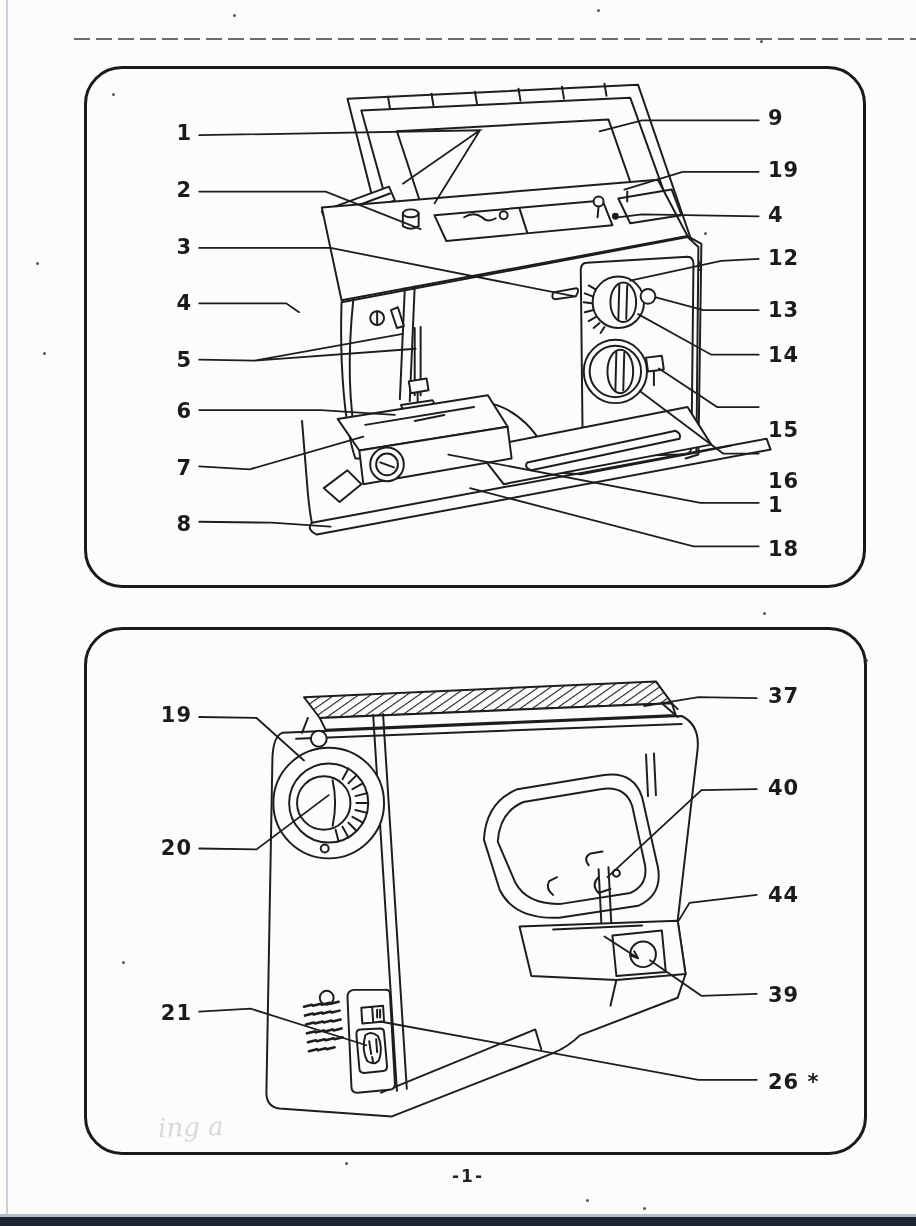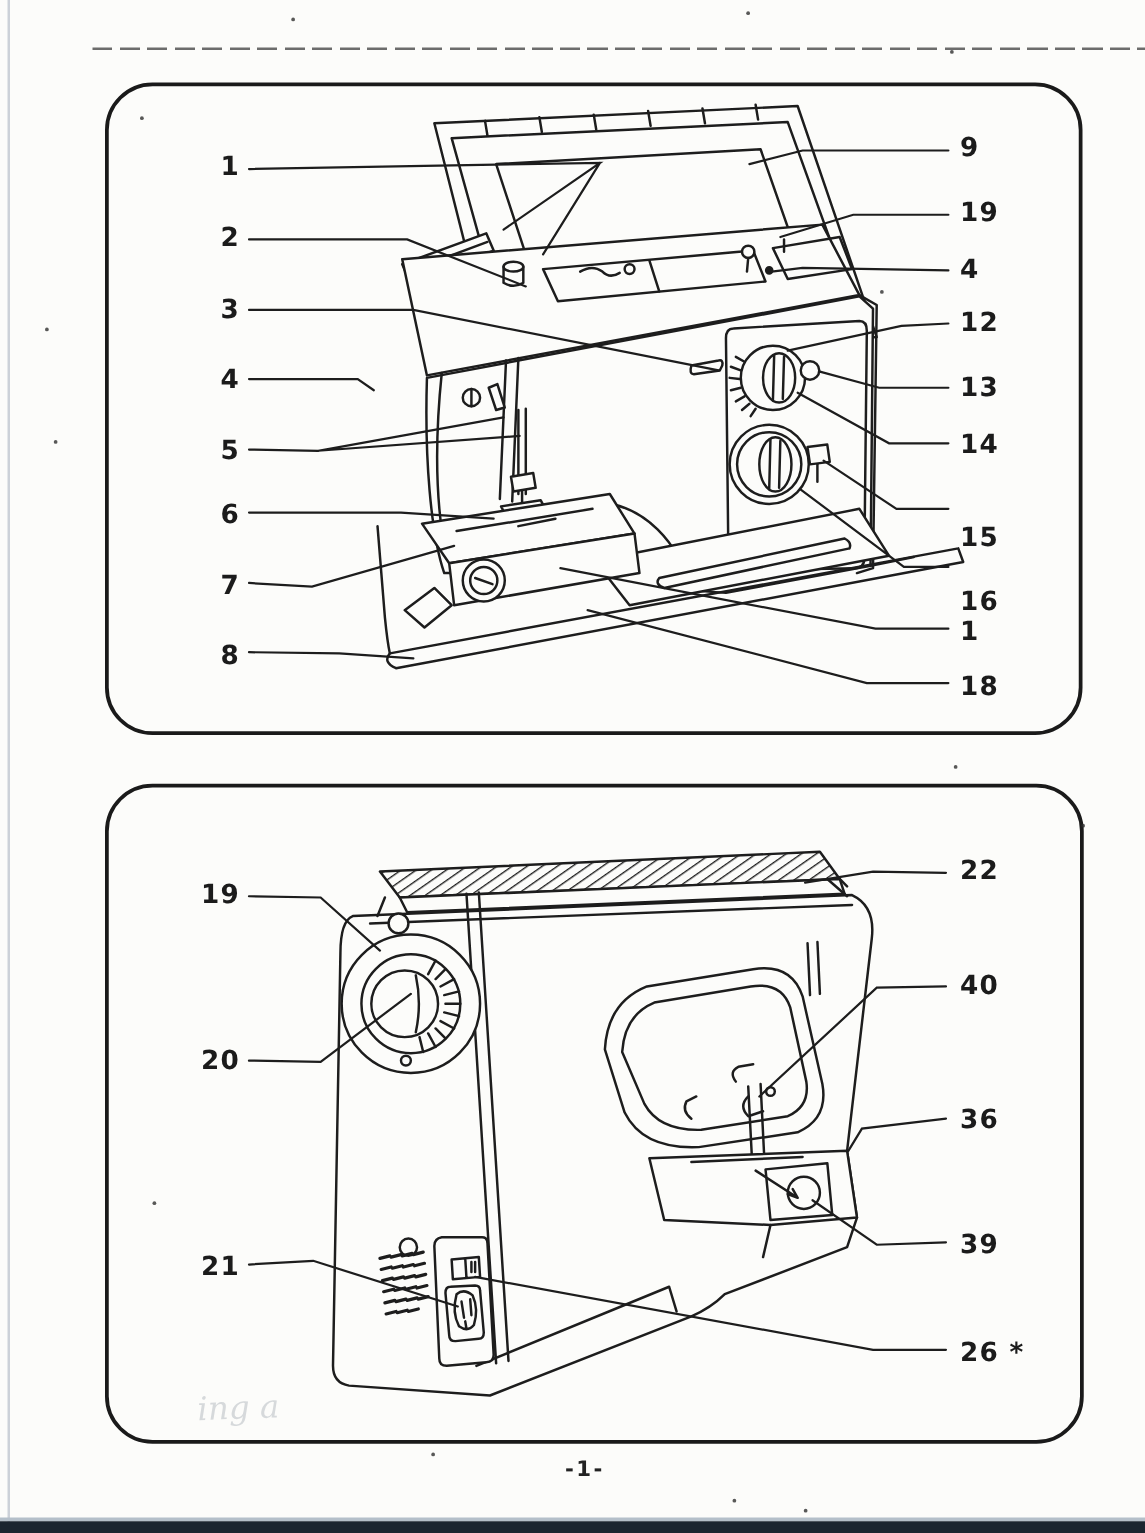--- a/index.html
+++ b/index.html
@@ -223,23 +223,23 @@
   <div class="callout co-right" style="top:296px">13</div>
   <div class="callout co-right" style="top:341px">14</div>
   <div class="callout co-right" style="top:416px">15</div>
   <div class="callout co-right" style="top:467px">16</div>
   <div class="callout co-right" style="top:491px">1</div>
   <div class="callout co-right" style="top:535px">18</div>
 
   <div class="callout co-left" style="top:701px">19</div>
   <div class="callout co-left" style="top:834px">20</div>
   <div class="callout co-left" style="top:999px">21</div>
-  <div class="callout co-right" style="top:682px">22</div>
+  <div class="callout co-right" style="top:682px">37</div>
   <div class="callout co-right" style="top:774px">40</div>
-  <div class="callout co-right" style="top:881px">36</div>
+  <div class="callout co-right" style="top:881px">44</div>
   <div class="callout co-right" style="top:981px">39</div>
   <div class="callout co-right" style="top:1068px">26 *</div>
 
   <div id="watermark">ing a</div>
   <div id="page-number">-1-</div>
   <div id="footer-line"></div>
   <div id="footer-bar"></div>
 
   <div class="speck" style="left:233px;top:14px"></div>
   <div class="speck" style="left:597px;top:9px"></div>

